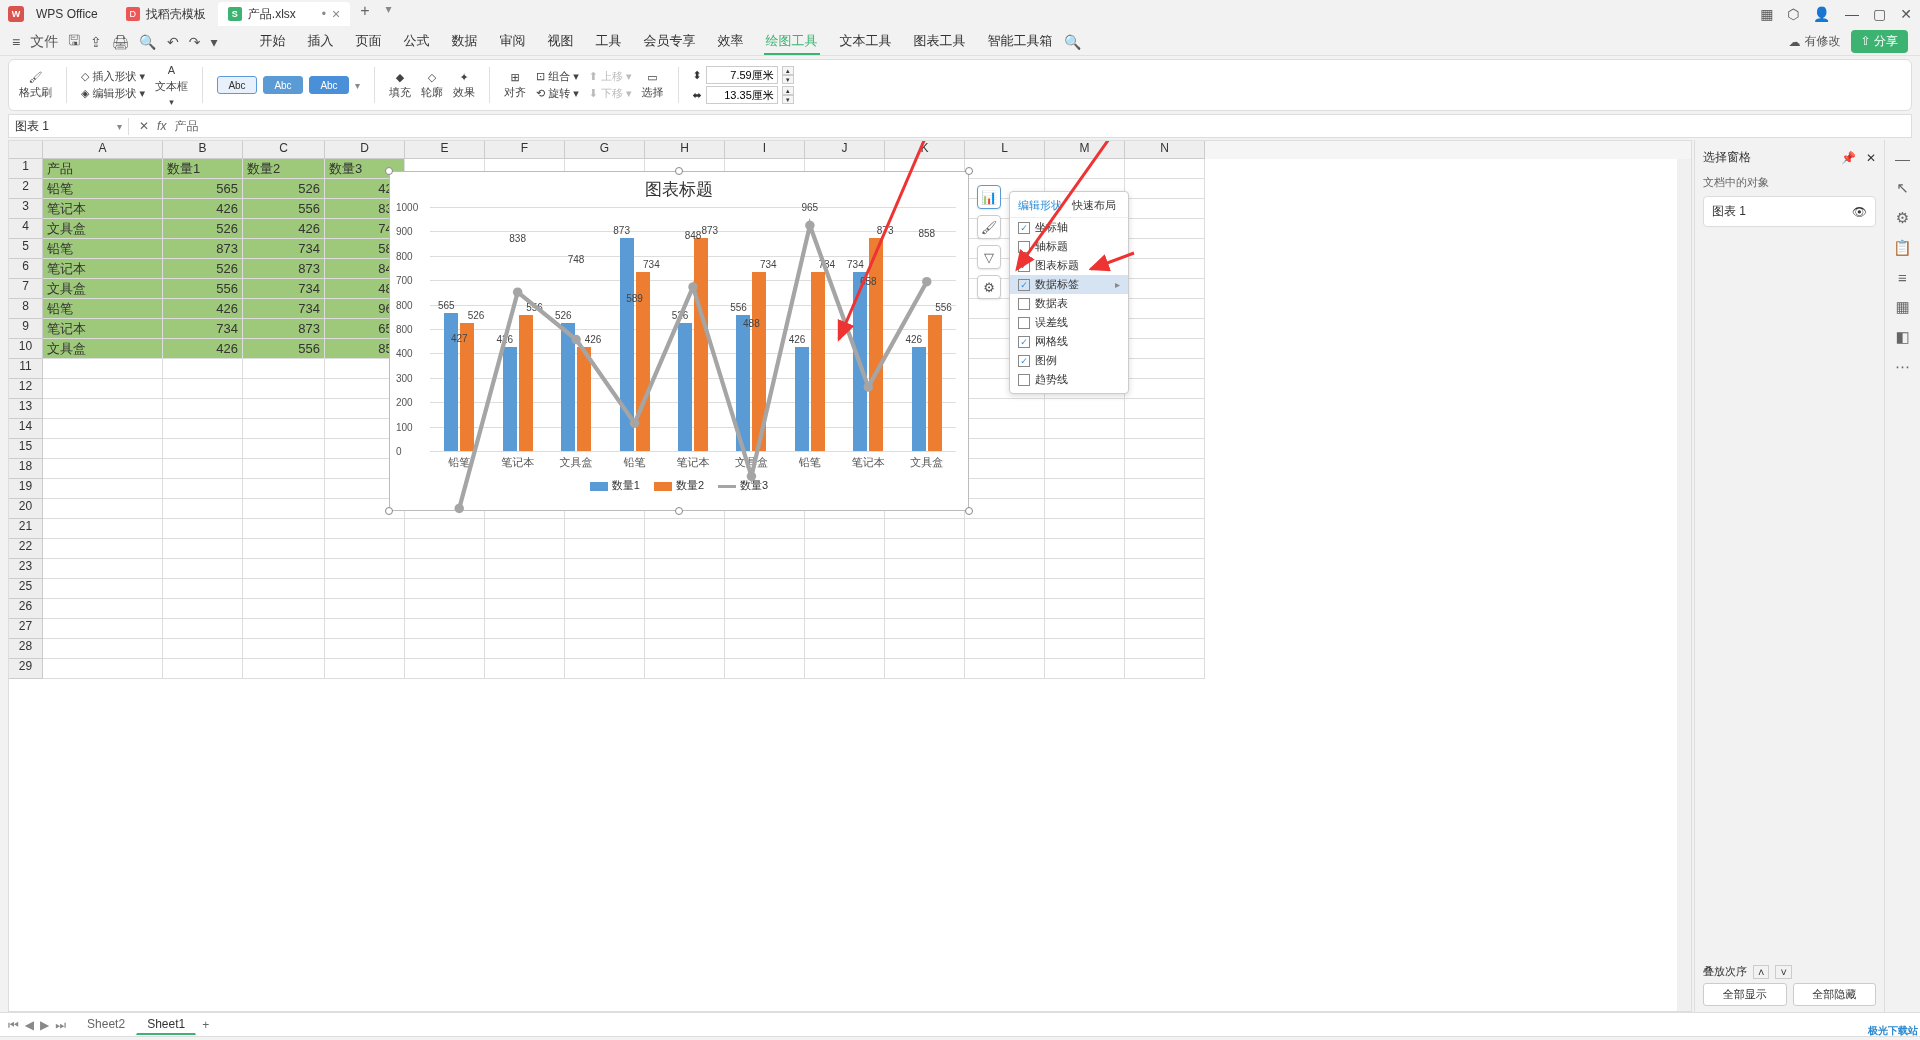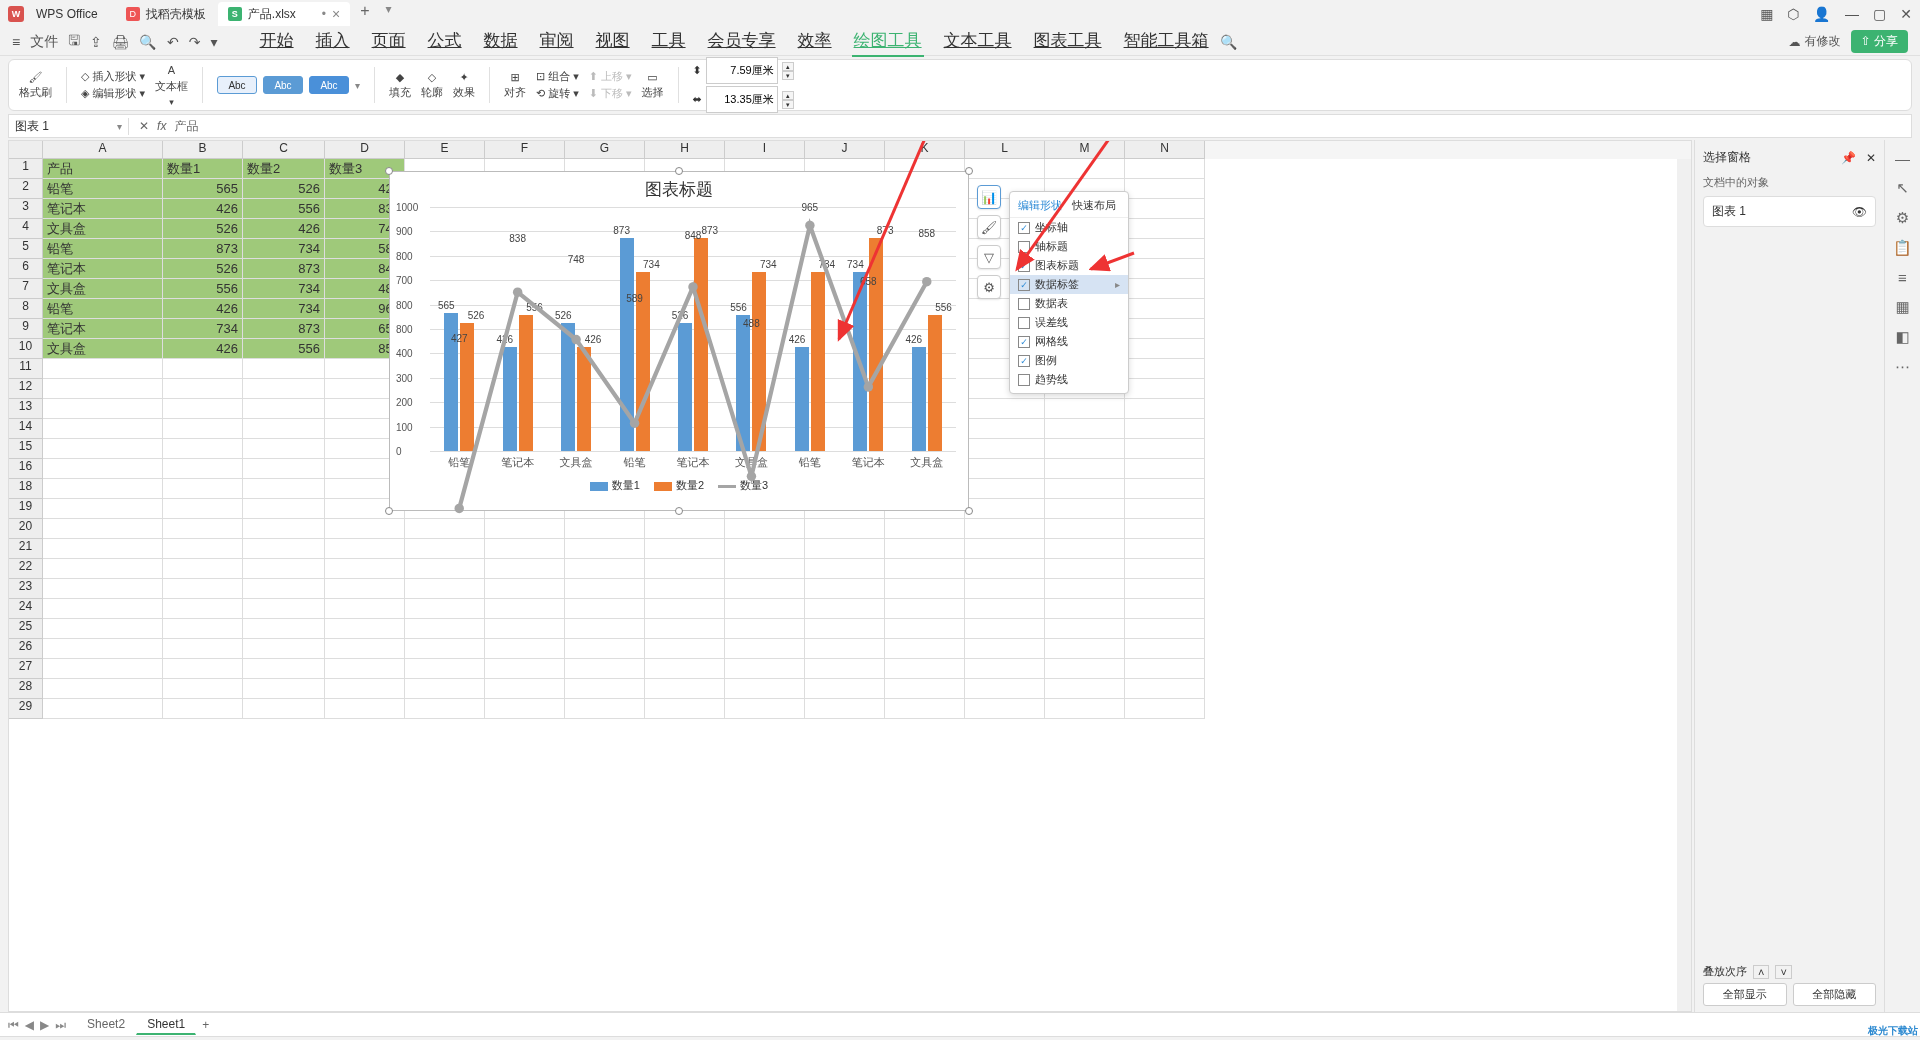--- a/index.html
+++ b/index.html
@@ -17,37 +17,37 @@
 .doc-tab .icon-d { width: 14px; height: 14px; background: #e55; border-radius: 2px; color: #fff; display: inline-flex; align-items: center; justify-content: center; font-size: 9px; }
 .tab-close { color: #888; font-size: 14px; cursor: pointer; }
 .tab-add { padding: 0 8px; color: #666; font-size: 16px; cursor: pointer; }
 .titlebar .right { margin-left: auto; display: flex; gap: 14px; color: #555; font-size: 14px; }
 .titlebar .right span { cursor: pointer; }
 
 
 .quickbar { height: 28px; background: #f2f2f2; border-bottom: 1px solid #e0e0e0; display: flex; align-items: center; padding: 0 12px; gap: 10px; }
 .quickbar .qicon { font-size: 14px; color: #555; cursor: pointer; }
 .menu-tabs { display: flex; gap: 18px; margin-left: 30px; }
-.menu-tab { font-size: 17px; cursor: pointer; padding: 3px 2px; text-decoration: underline; }
+.menu-tab { font-size: 13px; cursor: pointer; padding: 3px 2px; }
 .menu-tab.active { color: #3cb371; border-bottom: 2px solid #3cb371; }
 .quickbar .flex-spacer { flex: 1; }
 .share-btn { background: #3cb371; color: #fff; padding: 3px 10px; border-radius: 4px; font-size: 12px; cursor: pointer; }
 .mod-btn { color: #555; font-size: 12px; display: flex; align-items: center; gap: 4px; }
 
 
 .ribbon { height: 52px; background: #fff; border: 1px solid #ddd; border-radius: 6px; margin: 3px 8px; display: flex; align-items: center; padding: 4px 10px; gap: 10px; }
 .ribbon-group { display: flex; flex-direction: column; align-items: center; gap: 1px; font-size: 11px; color: #444; }
 .ribbon-group.row { flex-direction: row; gap: 6px; }
 .ribbon-sep { width: 1px; height: 36px; background: #e0e0e0; margin: 0 4px; }
 .ribbon-btn { font-size: 11px; color: #444; display: flex; align-items: center; gap: 3px; cursor: pointer; }
 .shape-sample { width: 40px; height: 18px; border: 1px solid #5b9bd5; background: #e8f0fb; border-radius: 3px; display: inline-flex; align-items: center; justify-content: center; font-size: 10px; color: #333; }
 .shape-sample.orange { background: #5b9bd5; color: #fff; border-color: #5b9bd5; }
 .shape-sample.blue2 { background: #4a90d9; color: #fff; border-color: #4a90d9; }
 .size-input { display: flex; align-items: center; gap: 4px; font-size: 11px; }
-.size-input input { width: 72px; height: 27px; border: 1px solid #ccc; font-size: 11px; padding: 0 3px; text-align: right; }
+.size-input input { width: 72px; height: 18px; border: 1px solid #ccc; font-size: 11px; padding: 0 3px; text-align: right; }
 .spinner { display: flex; flex-direction: column; }
 .spinner span { width: 12px; height: 9px; border: 1px solid #ccc; font-size: 7px; line-height: 7px; text-align: center; cursor: pointer; background: #f5f5f5; }
 
 
 .formulabar { height: 24px; background: #fff; display: flex; align-items: center; border: 1px solid #ddd; margin: 2px 8px; }
 .namebox { width: 120px; border-right: 1px solid #ddd; padding: 0 6px; font-size: 12px; display: flex; align-items: center; justify-content: space-between; }
 .namebox .dd { color: #888; font-size: 10px; }
 .fx-area { display: flex; align-items: center; gap: 8px; padding: 0 10px; font-size: 12px; color: #666; flex: 1; }
 .fx-label { font-style: italic; }
 
@@ -577,37 +577,20 @@
           <div class="cell" style="width:80px"></div>
           <div class="cell" style="width:80px"></div>
           <div class="cell" style="width:80px"></div>
           <div class="cell" style="width:80px"></div>
           <div class="cell" style="width:80px"></div>
           <div class="cell" style="width:80px"></div>
           <div class="cell" style="width:80px"></div>
           <div class="cell" style="width:80px"></div>
         </div>
         <div class="row">
-          <div class="row-h" style="height:20px">16</div>
-          <div class="cell" style="width:120px"></div>
-          <div class="cell" style="width:80px"></div>
-          <div class="cell" style="width:82px"></div>
-          <div class="cell" style="width:80px"></div>
-          <div class="cell" style="width:80px"></div>
-          <div class="cell" style="width:80px"></div>
-          <div class="cell" style="width:80px"></div>
-          <div class="cell" style="width:80px"></div>
-          <div class="cell" style="width:80px"></div>
-          <div class="cell" style="width:80px"></div>
-          <div class="cell" style="width:80px"></div>
-          <div class="cell" style="width:80px"></div>
-          <div class="cell" style="width:80px"></div>
-          <div class="cell" style="width:80px"></div>
-        </div>
-        <div class="row">
           <div class="row-h" style="height:20px">18</div>
           <div class="cell" style="width:120px"></div>
           <div class="cell" style="width:80px"></div>
           <div class="cell" style="width:82px"></div>
           <div class="cell" style="width:80px"></div>
           <div class="cell" style="width:80px"></div>
           <div class="cell" style="width:80px"></div>
           <div class="cell" style="width:80px"></div>
           <div class="cell" style="width:80px"></div>
           <div class="cell" style="width:80px"></div>
@@ -680,37 +663,20 @@
           <div class="cell" style="width:80px"></div>
           <div class="cell" style="width:80px"></div>
           <div class="cell" style="width:80px"></div>
           <div class="cell" style="width:80px"></div>
           <div class="cell" style="width:80px"></div>
           <div class="cell" style="width:80px"></div>
           <div class="cell" style="width:80px"></div>
         </div>
         <div class="row">
           <div class="row-h" style="height:20px">23</div>
-          <div class="cell" style="width:120px"></div>
-          <div class="cell" style="width:80px"></div>
-          <div class="cell" style="width:82px"></div>
-          <div class="cell" style="width:80px"></div>
-          <div class="cell" style="width:80px"></div>
-          <div class="cell" style="width:80px"></div>
-          <div class="cell" style="width:80px"></div>
-          <div class="cell" style="width:80px"></div>
-          <div class="cell" style="width:80px"></div>
-          <div class="cell" style="width:80px"></div>
-          <div class="cell" style="width:80px"></div>
-          <div class="cell" style="width:80px"></div>
-          <div class="cell" style="width:80px"></div>
-          <div class="cell" style="width:80px"></div>
-        </div>
-        <div class="row">
-          <div class="row-h" style="height:20px">24</div>
           <div class="cell" style="width:120px"></div>
           <div class="cell" style="width:80px"></div>
           <div class="cell" style="width:82px"></div>
           <div class="cell" style="width:80px"></div>
           <div class="cell" style="width:80px"></div>
           <div class="cell" style="width:80px"></div>
           <div class="cell" style="width:80px"></div>
           <div class="cell" style="width:80px"></div>
           <div class="cell" style="width:80px"></div>
           <div class="cell" style="width:80px"></div>

